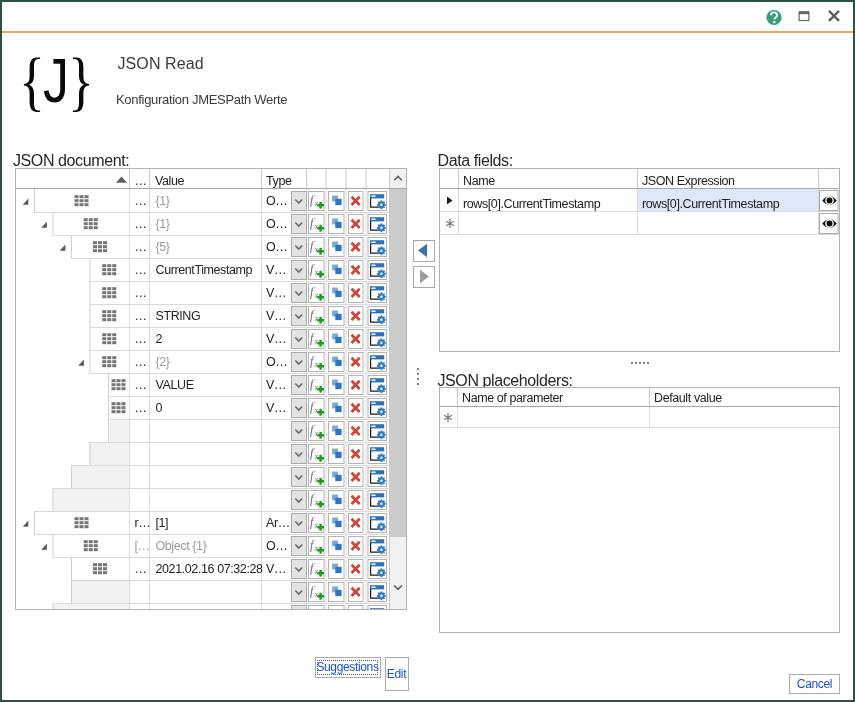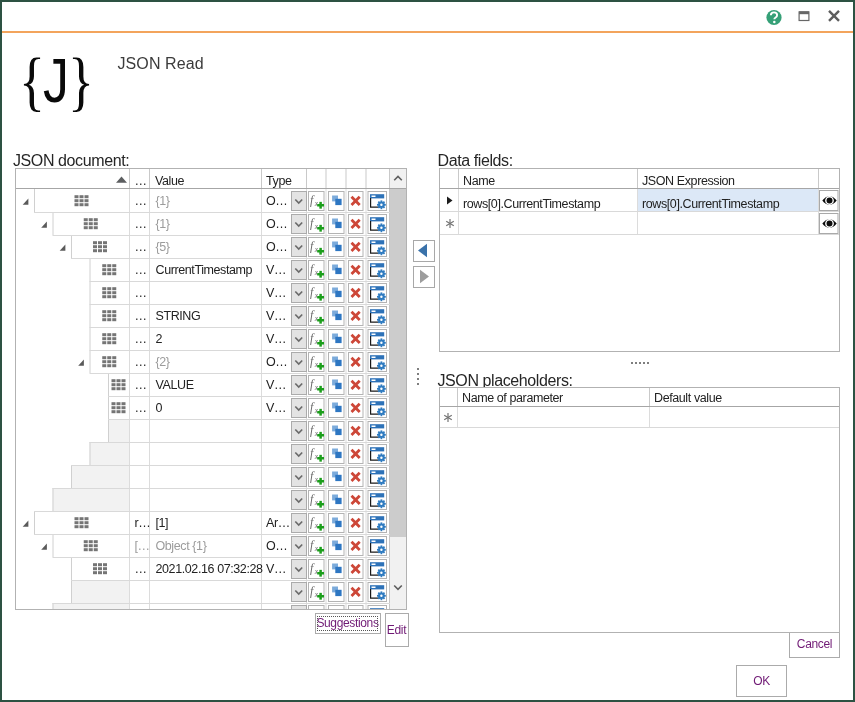--- a/index.html
+++ b/index.html
@@ -1,29 +1,30 @@
 <!DOCTYPE html>
 <html><head><meta charset="utf-8"><title>JSON Read</title>
 <style>
 * { margin:0; padding:0; box-sizing:border-box; }
 html,body { width:855px; height:702px; font-family:"Liberation Sans", sans-serif; }
 #win { position:relative; width:855px; height:702px; background:#2d5243; }
 #inner { position:absolute; left:2px; top:2px; width:851px; height:698px; background:#ffffff; }
 .lbl { position:absolute; font-size:16px; color:#262626; letter-spacing:-0.4px; }
-.btn { position:absolute; background:#ffffff; border:1px solid #ababab; font-size:12px; color:#701a75;
-       letter-spacing:-0.35px; display:flex; align-items:center; justify-content:center; }
+.btn { position:absolute; background:#ffffff; border:1px solid #ababab; font-size:12px; color:#1d4ed8;
+       letter-spacing:-0.35px; display:flex; align-items:center; justify-content:center;margin-top:44px; }
 </style></head>
 <body>
 <div id="win">
 <div id="inner">
   <div style="position:absolute;left:0;top:29px;width:851px;height:2px;background:#f3a45c"></div>
   <span style="position:absolute;left:17.3px;top:40.8px;font-size:66px;font-family:'Liberation Serif',serif;color:#0a0a0a;transform:scaleX(0.82);transform-origin:0 0">{</span>
   <span style="position:absolute;left:41px;top:42.3px;font-size:63px;font-family:&quot;Liberation Sans&quot;,sans-serif;color:#0a0a0a;transform:scaleX(0.82);transform-origin:0 0">J</span>
   <span style="position:absolute;left:66.4px;top:40.8px;font-size:66px;font-family:'Liberation Serif',serif;color:#0a0a0a;transform:scaleX(0.82);transform-origin:0 0">}</span>
   <div style="position:absolute;left:115.5px;top:53px;font-size:16px;font-weight:normal;color:#3b3b3b;letter-spacing:0.1px">JSON Read</div>
+  <div style="position:absolute;left:114px;top:90px;font-size:13px;color:#3b3b3b;letter-spacing:-0.3px">Konfiguration JMESPath Werte</div>
   <div class="lbl" style="left:11px;top:150px">JSON document:</div>
   <div class="lbl" style="left:435.5px;top:150px">Data fields:</div>
   <div class="lbl" style="left:435.5px;top:369.5px">JSON placeholders:</div>
   <svg width="24" height="6" viewBox="0 0 24 6" style="position:absolute;left:626.5px;top:358px">
     <g fill="#555555">
           <circle cx="3" cy="3" r="1"></circle>
           <circle cx="7" cy="3" r="1"></circle>
           <circle cx="11" cy="3" r="1"></circle>
           <circle cx="15" cy="3" r="1"></circle>
           <circle cx="19" cy="3" r="1"></circle>
@@ -33,21 +34,21 @@
     <g fill="#555555">
           <circle cx="3" cy="3" r="1"></circle>
           <circle cx="3" cy="8" r="1"></circle>
           <circle cx="3" cy="13" r="1"></circle>
           <circle cx="3" cy="18" r="1"></circle>
         </g>
   </svg>
   <div class="btn" style="left:312.5px;top:611px;width:66px;height:20.5px"><span style="position:absolute;left:1.5px;top:1.5px;right:1.5px;bottom:1.5px;border:1px dotted #555"></span>Suggestions</div>
   <div class="btn" style="left:382.5px;top:611px;width:24px;height:34px">Edit</div>
   <div class="btn" style="left:734px;top:663px;width:51px;height:32px">OK</div>
-  <div class="btn" style="left:787px;top:628px;width:51px;height:28px">Cancel</div>
+  <div class="btn" style="left:787px;top:628px;width:51px;height:20px">Cancel</div>
 </div>
 <svg width="392" height="442" viewBox="0 0 392 442" style="position:absolute;left:15px;top:168px">
 <defs>
 <g id="gicon">
   <rect x="0" y="0" width="4" height="3" fill="#757575"></rect>
           <rect x="0" y="4" width="4" height="3" fill="#757575"></rect>
           <rect x="0" y="8" width="4" height="3" fill="#757575"></rect>
           <rect x="5" y="0" width="4" height="3" fill="#757575"></rect>
           <rect x="5" y="4" width="4" height="3" fill="#757575"></rect>
           <rect x="5" y="8" width="4" height="3" fill="#757575"></rect>

